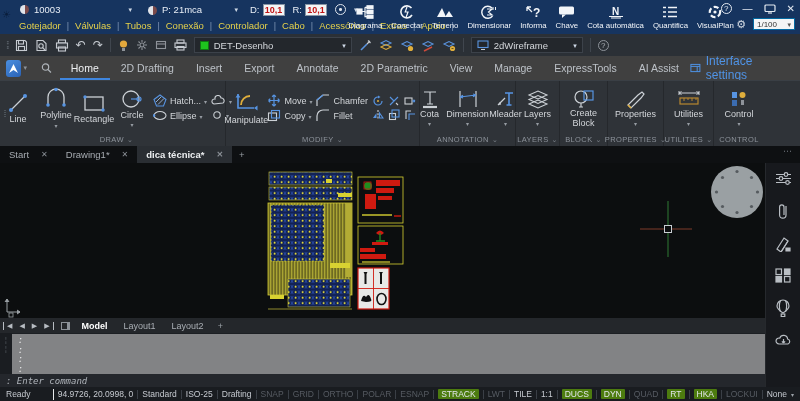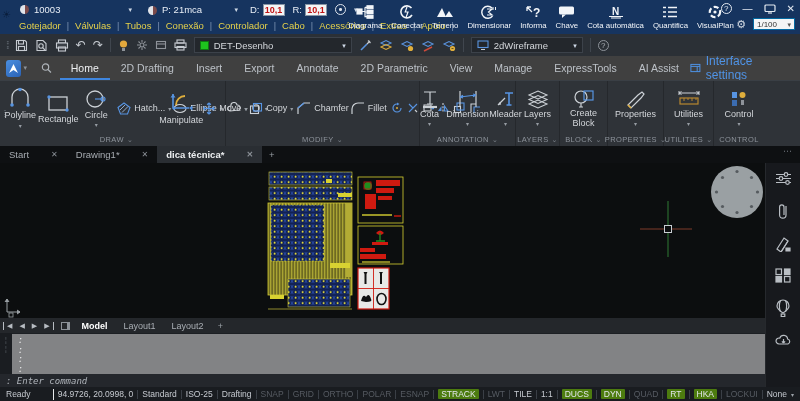--- a/index.html
+++ b/index.html
@@ -59,27 +59,27 @@
   .rgrip{width:8px;display:flex;align-items:center;justify-content:center;color:#596068;font-size:9px;letter-spacing:-2px;}
   .panel{display:flex;flex-direction:column;border-right:1px solid #25282c;height:100%;}
   .pbody{flex:1;display:flex;align-items:center;justify-content:center;gap:4px;padding:2px 3px 0 3px;}
   .pfoot{height:13px;display:flex;align-items:center;justify-content:center;gap:3px;
          font-size:7.5px;color:#8d939b;letter-spacing:.4px;}
   .pfoot .vee{font-size:7px;color:#7c828a;}
   .bbtn{display:flex;flex-direction:column;align-items:center;justify-content:flex-start;min-width:34px;}
   .bbtn svg{display:block;}
   .blabel{font-size:9px;color:#d3d6da;margin-top:1px;white-space:nowrap;text-align:center;line-height:1.05;}
   .bcaret{font-size:6px;color:#969ca3;margin-top:1px;}
-  .scol{display:flex;gap:2px;justify-content:center;}
+  .scol{display:flex;flex-direction:column;gap:2px;justify-content:center;}
   .sbtn{display:flex;align-items:center;gap:3px;font-size:9px;color:#d3d6da;white-space:nowrap;}
   .minirow{display:flex;gap:4px;align-items:center;}
 
   
   .doctabs{position:absolute;top:146px;left:0;right:0;height:17px;background:#0e1012;display:flex;align-items:stretch;font-size:9.5px;}
-  .dtab{display:flex;align-items:center;gap:22px;padding:0 9px;color:#a7acb2;}
+  .dtab{display:flex;align-items:center;gap:12px;padding:0 9px;color:#a7acb2;}
   .dtab.active{background:#2a2e33;color:#eceef0;font-weight:bold;}
   .dtab .x{font-size:8px;color:#8b9097;}
   .dplus{display:flex;align-items:center;padding:0 7px;color:#9aa0a6;}
   .dockdots{position:absolute;right:8px;top:146px;color:#7c828a;font-size:9px;}
 
   
   .canvas{position:absolute;top:163px;left:0;width:765px;height:155px;background:#0c0e0f;}
   .canvas svg{position:absolute;left:0;top:0;}
 
   

